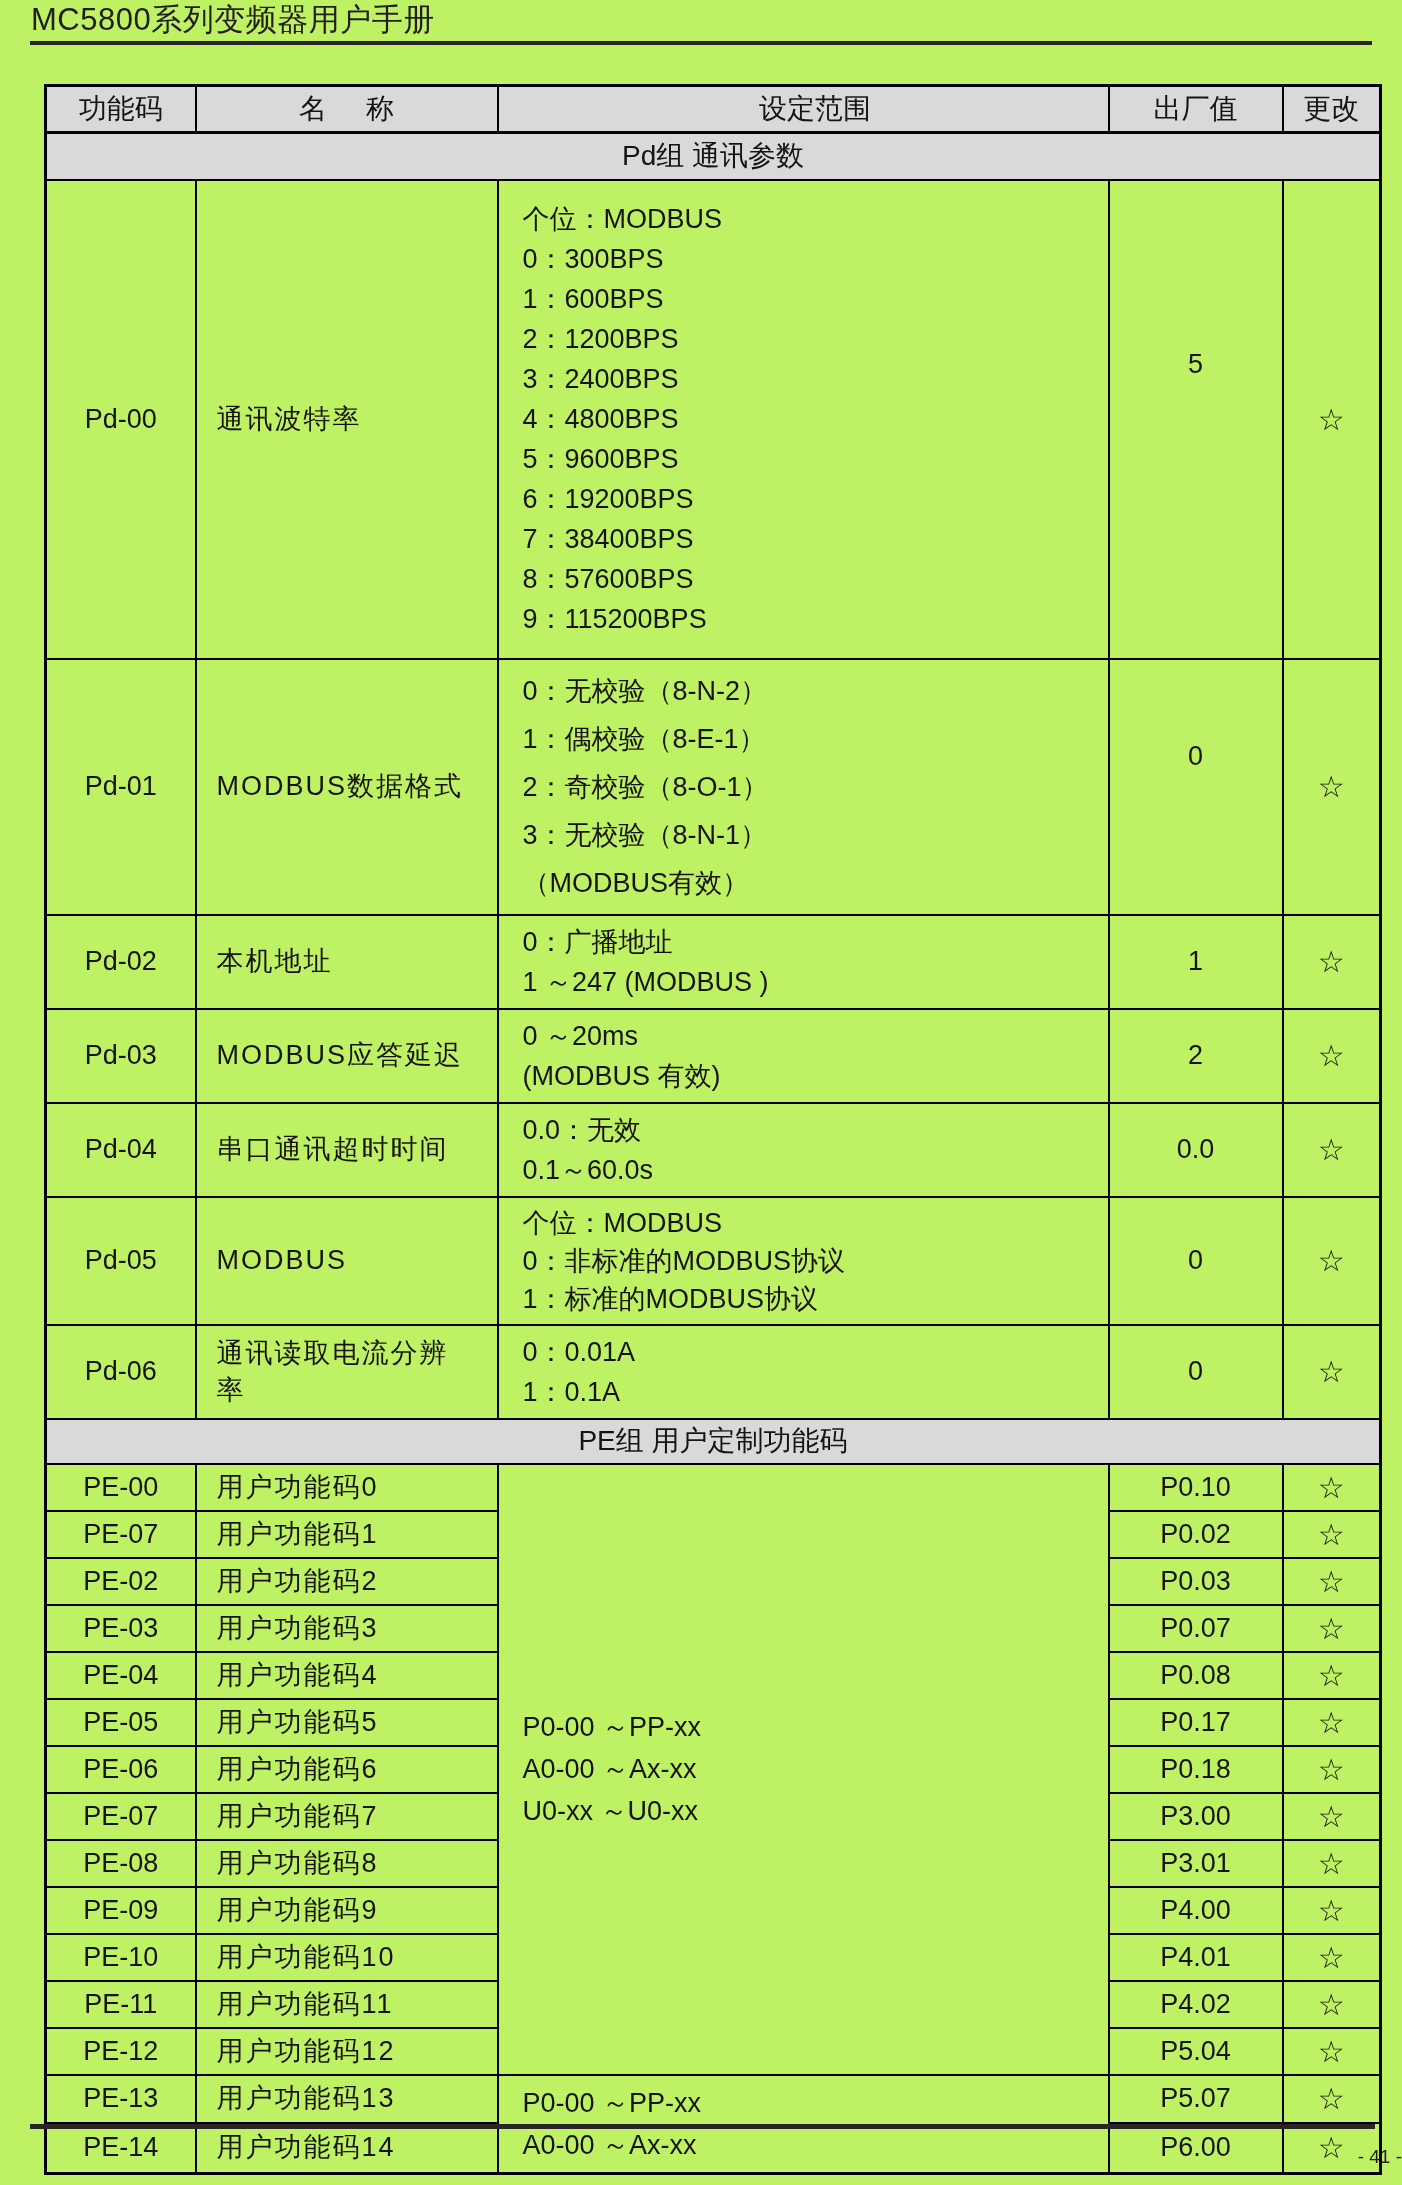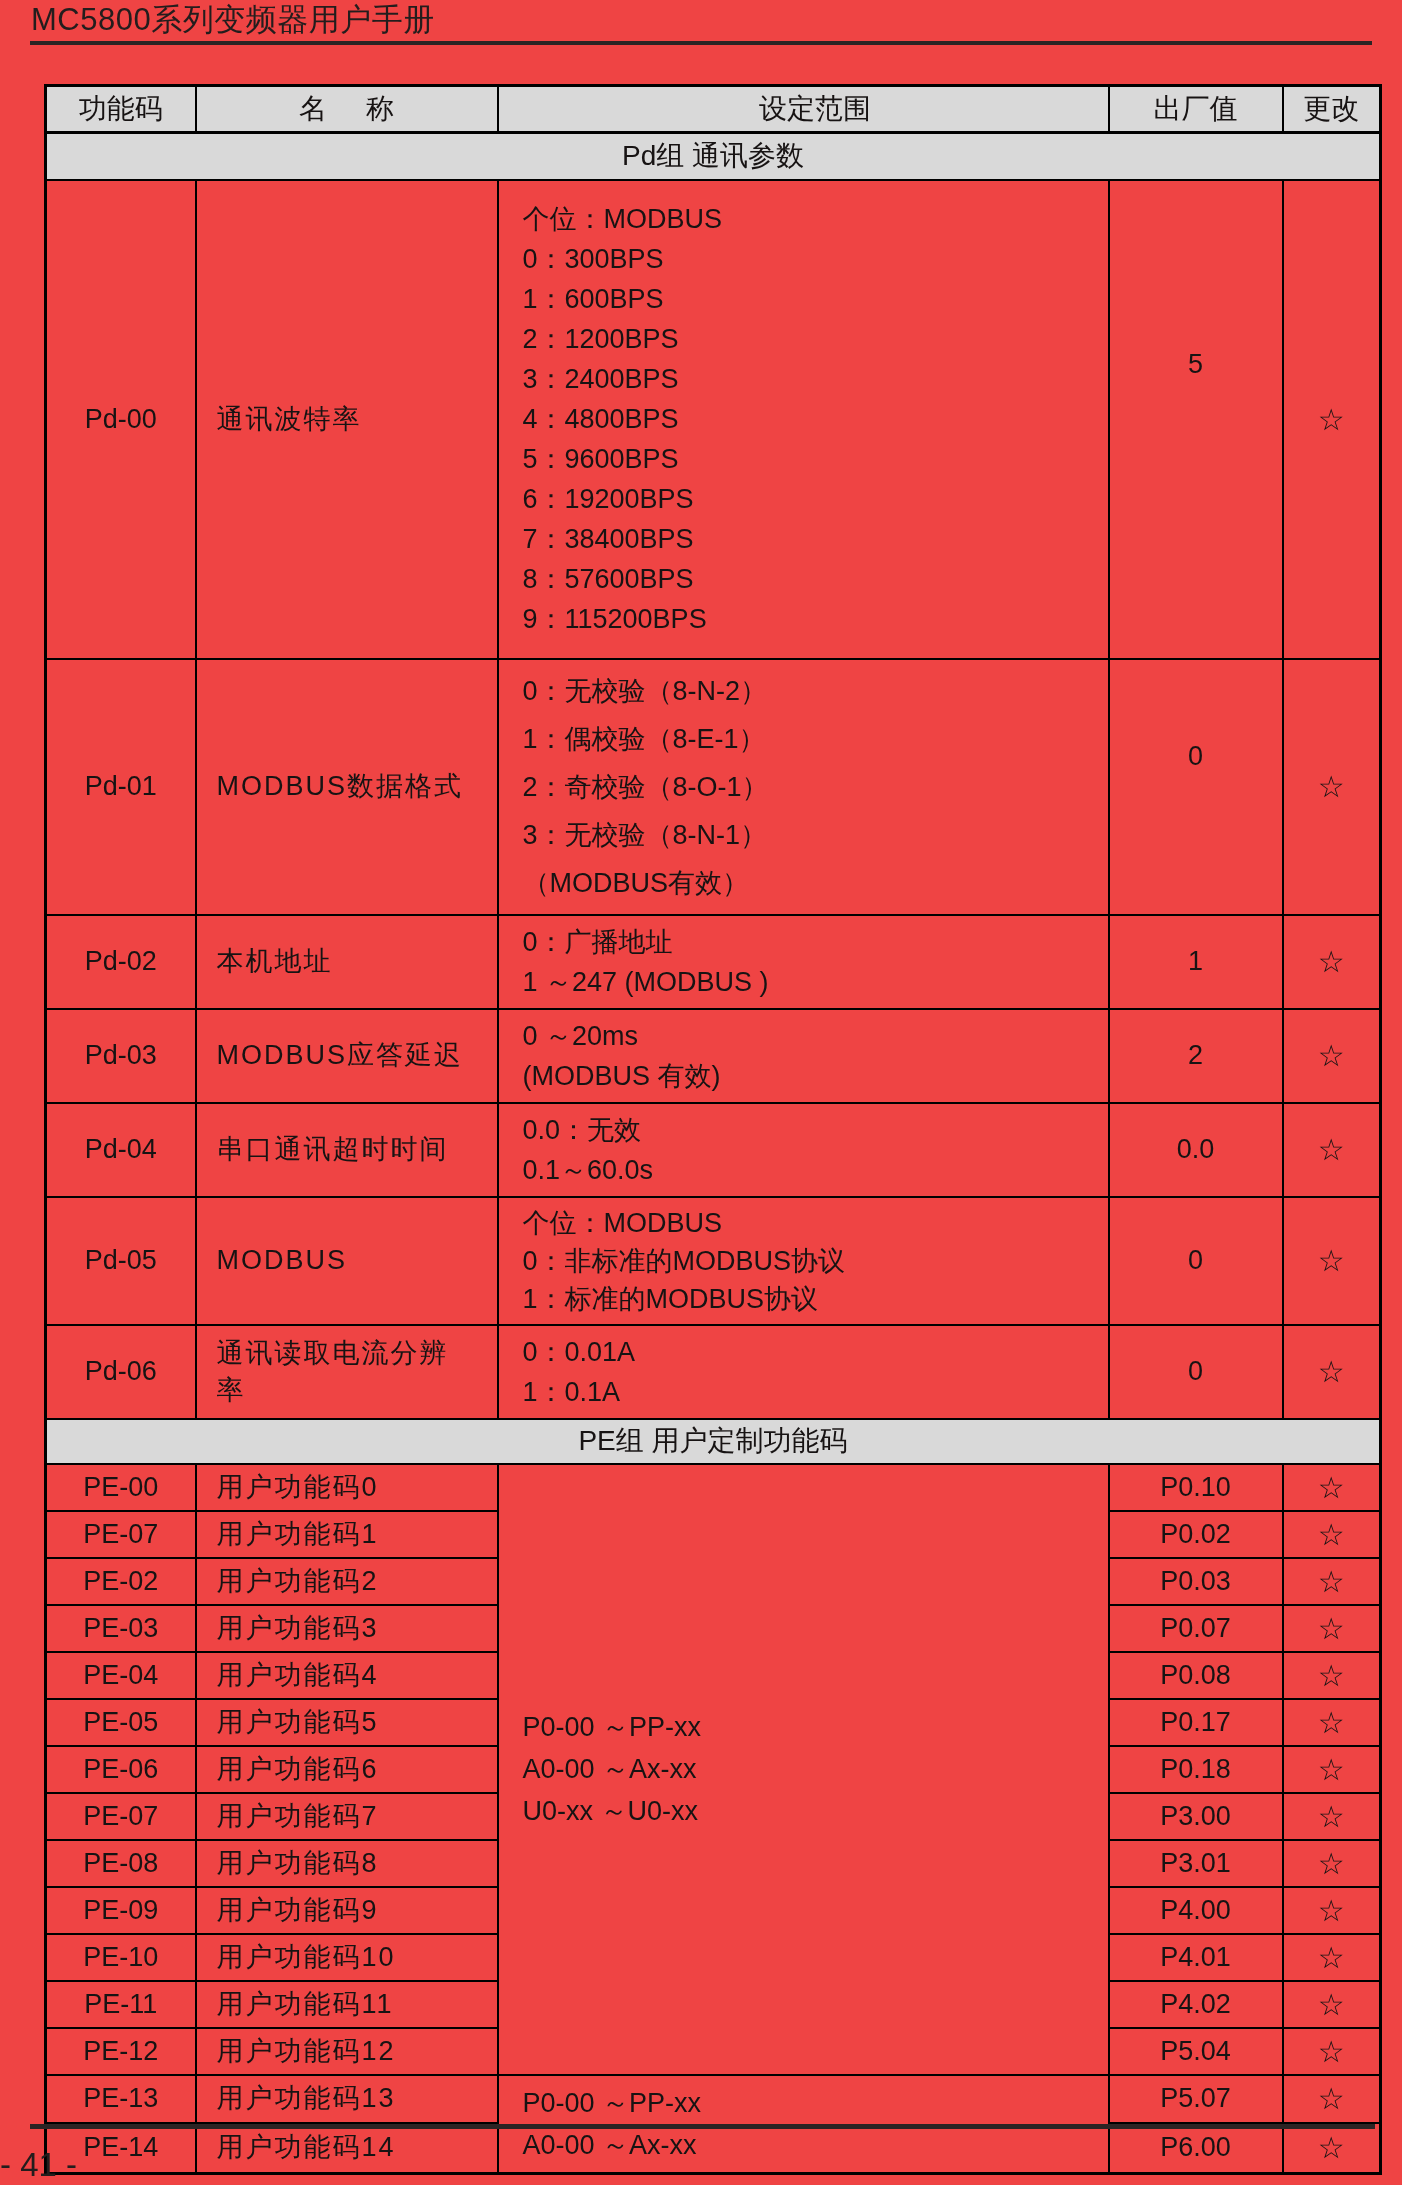--- a/index.html
+++ b/index.html
@@ -2,21 +2,21 @@
 <html><head>
 <meta charset="utf-8">
 <style>
   * { margin:0; padding:0; box-sizing:border-box; }
   html,body { background:#ffffff; }
   body {
     width:1402px; height:2185px;
     font-family:"Liberation Sans","DejaVu Sans",sans-serif;
     color:#171313;
   }
-  .page { position:relative; width:1402px; height:2185px; background:#ef4444; overflow:hidden; }
+  .page { position:relative; width:1402px; height:2185px; background:#bef264; overflow:hidden; }
 
   .doc-title { position:absolute; left:31px; top:1px; font-size:31px; line-height:37px; letter-spacing:0.5px; color:#231d1d; }
   .title-rule { position:absolute; left:30px; top:41px; width:1342px; height:4px; background:#2b2424; }
 
   table.params {
     position:absolute; left:44px; top:84px;
     width:1335px; border-collapse:collapse; table-layout:fixed;
     font-size:27px; color:#171313;
     border:3px solid #000;
   }
@@ -48,21 +48,21 @@
   tr.rh-pd00 { height:479px; }
   tr.rh-pd01 { height:256px; }
   tr.rh-pd02 { height:86px; }
   tr.rh-pd03 { height:84px; }
   tr.rh-pd04 { height:84px; }
   tr.rh-pd05 { height:119px; }
   tr.rh-pd06 { height:89px; }
   tr.rh-pe   { height:42px; }
 
   .footer-rule { position:absolute; left:30px; top:2124px; width:1345px; height:5px; background:#2b2424; }
-  .page-number { position:absolute; left:0; top:2146px; width:100%; text-align:left; font-size:33px; color:#231d1d; }
+  .page-number { position:absolute; left:0; top:2146px; width:100%; text-align:right; font-size:19px; color:#231d1d; }
 </style>
 </head>
 <body>
 
 <div class="page">
 
   <div class="doc-title">MC5800系列变频器用户手册</div>
   <div class="title-rule"></div>
 
   <table class="params">

